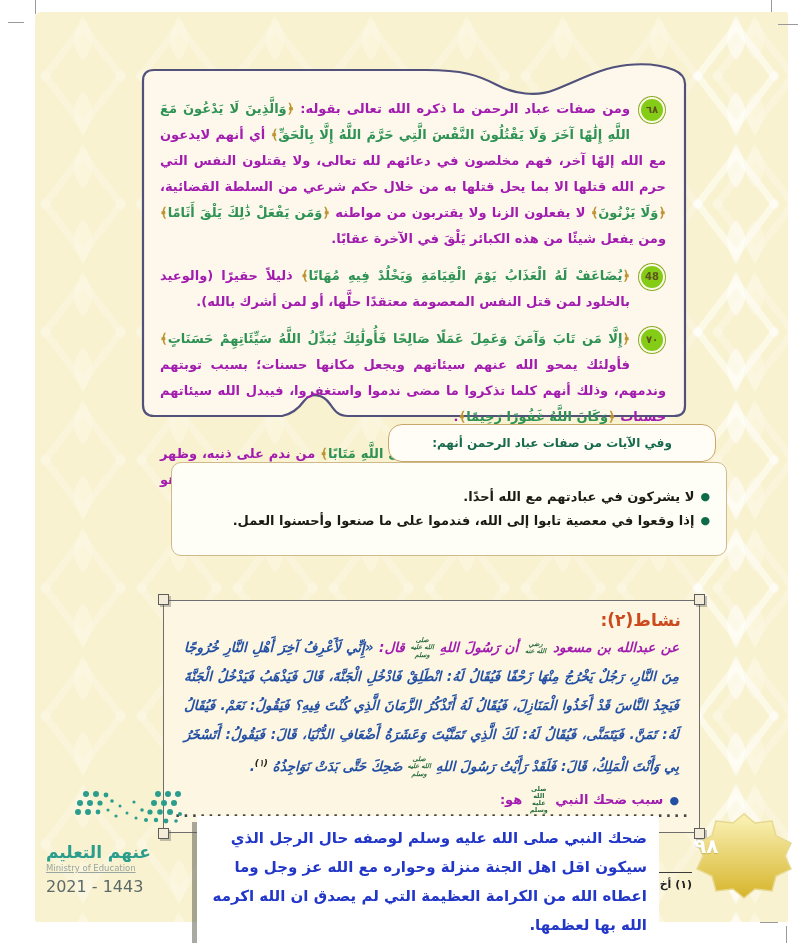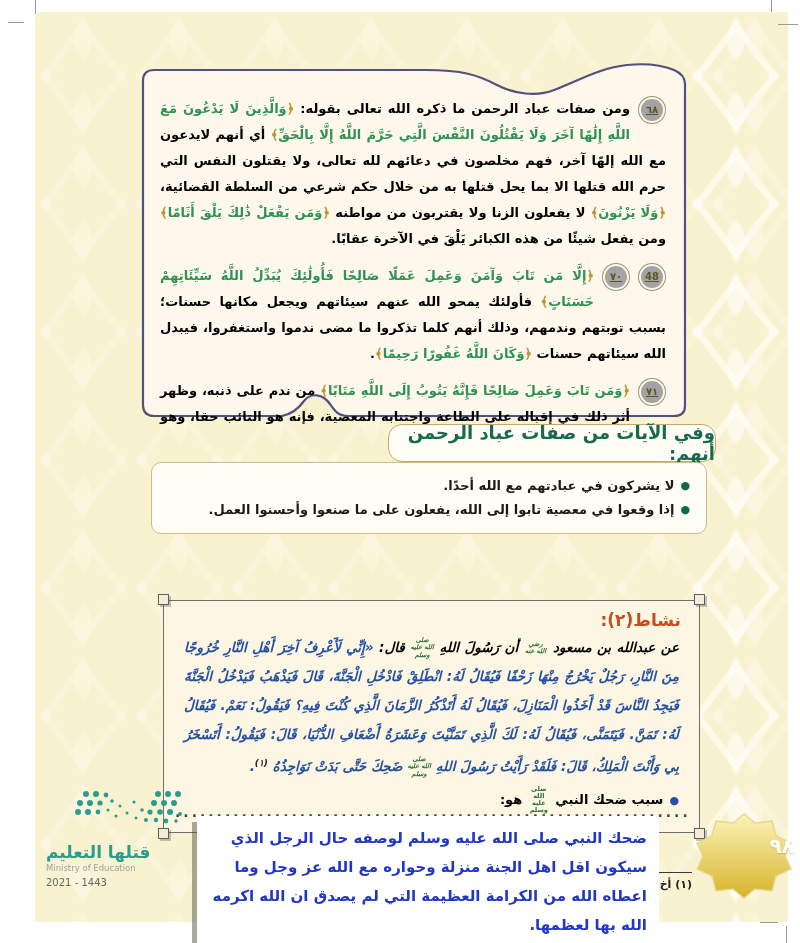--- a/index.html
+++ b/index.html
@@ -7,34 +7,34 @@
         font-family:"DejaVu Sans",sans-serif;}
   .paper{position:absolute;left:35px;top:12px;width:753px;height:910px;background:#f9f2d0;border-radius:6px 2px 2px 2px;}
   .pat{position:absolute;pointer-events:none;}
   
   .scroll-svg{position:absolute;left:140px;top:62px;width:548px;height:364px;}
   .scroll-content{position:absolute;left:160px;top:96px;width:506px;direction:rtl;text-align:justify;
     font-weight:bold;font-size:13px;line-height:26px;color:#23201c;}
   .vblock{margin-bottom:11px;}
   .medallion{float:right;width:26px;height:26px;margin-left:8px;margin-top:0;border:1px dotted #9a8a42;
     border-radius:50%;box-shadow:0 0 0 2px #fdf8eb inset;display:flex;align-items:center;justify-content:center;
-    color:#5d5420;font-size:10px;font-weight:bold;background:#a3a3a3;text-decoration:underline;}
-  .seg-n{color:#000000;}
+    color:#5d5420;font-size:10px;font-weight:bold;background:#84cc16;}
+  .seg-n{color:#a21caf;}
   .seg-q{color:#2e9254;}
   .seg-g{color:#bd9330;}
   .seg-blue{color:#2450a4;}
   .seg-sup{font-size:9px;vertical-align:5px;color:#23201c;}
   .seg-h{display:inline-block;width:24px;font-size:6.5px;line-height:1.1;text-align:center;color:#2b6f3f;
     vertical-align:middle;white-space:normal;font-weight:bold;}
   
   .summary-header{position:absolute;left:388px;top:424px;width:326px;height:36px;background:#fffdf6;
     border:1.5px solid #c7a86b;border-radius:14px;display:flex;align-items:center;justify-content:center;
-    color:#176a4d;font-size:18px;font-weight:bold;direction:rtl;}
-  .summary-list{position:absolute;left:151px;top:462px;width:556px;background:#fffef6;border:1.5px solid #d0b98a;
-    border-radius:10px;padding:11px 16px;box-sizing:border-box;direction:rtl;}
+    color:#176a4d;font-size:12px;font-weight:bold;direction:rtl;}
+  .summary-list{position:absolute;left:171px;top:462px;width:556px;background:#fffef6;border:1.5px solid #d0b98a;
+    border-radius:10px;padding:22px 16px;box-sizing:border-box;direction:rtl;}
   .summary-item{font-size:13px;line-height:24px;font-weight:bold;color:#1d1a16;text-align:right;}
   .bullet{color:#0e6b4a;font-size:11px;margin-left:6px;vertical-align:1px;}
   
   .activity{position:absolute;left:163px;top:600px;width:537px;height:233px;background:#fcf6e2;
     border:1px solid #6e6e6e;box-sizing:border-box;direction:rtl;}
   .pin{position:absolute;width:9px;height:9px;background:#f3ecd8;border:1.5px solid #5d5d5d;
     box-shadow:2px 2px 0 rgba(90,90,90,.35);}
   .pin.tl{left:-6px;top:-7px;} .pin.tr{right:-6px;top:-7px;}
   .pin.bl{left:-6px;bottom:-7px;} .pin.br{right:-6px;bottom:-7px;}
   .activity-title{margin:9px 18px 2px;color:#cb4a1e;font-size:17px;font-weight:bold;text-align:right;}
@@ -46,25 +46,25 @@
     font-size:14px;font-weight:bold;letter-spacing:3px;z-index:2;}
   .answer{position:absolute;left:197px;top:816px;width:438px;background:#ffffff;padding:8px 12px;z-index:5;
     box-shadow:-5px 6px 0 rgba(85,85,75,.5);direction:rtl;text-align:right;
     color:#2236c8;font-size:15px;line-height:29px;font-weight:bold;}
   .footnote{position:absolute;left:558px;top:872px;width:134px;z-index:1;direction:rtl;text-align:right;
     border-top:1px solid #3a3a3a;padding-top:5px;font-size:11px;font-weight:bold;color:#222;}
   
   .logo{position:absolute;left:46px;top:788px;width:160px;z-index:6;}
   .logo-dots{margin-left:26px;}
   .ministry-ar{color:#2a9d8d;font-size:17px;font-weight:bold;letter-spacing:1px;margin-top:2px;}
-  .ministry-en{color:#98a5a1;font-size:8.5px;margin-top:1px;}
-  .ministry-years{color:#5c6a69;font-size:10px;margin-top:4px;}
+  .ministry-en{color:#98a5a1;font-size:8.5px;margin-top:1px;text-decoration:underline;}
+  .ministry-years{color:#5c6a69;font-size:16px;margin-top:4px;}
   
   .badge{position:absolute;left:694px;top:812px;width:100px;height:88px;z-index:4;}
-  .badge-num{position:absolute;left:694px;top:834px;width:100px;text-align:right;z-index:5;color:#ffffff;
+  .badge-num{position:absolute;left:694px;top:834px;width:100px;text-align:left;z-index:5;color:#ffffff;
     font-size:20px;font-weight:bold;text-shadow:0 1px 1px rgba(120,90,0,.25);}
   
   .crop{position:absolute;background:#9a9a9a;}
 </style>
 </head>
 <body>
 
 <div class="page">
 
   <div class="paper"></div>
@@ -94,39 +94,40 @@
              L14 354 Q3 354 3 343 L3 19 Q3 8 14 8 Z" fill="#fdf8eb" stroke="#51517c" stroke-width="2.2"></path>
   </svg>
 
   <div class="scroll-content">
     <div class="vblock">
       <span class="medallion">٦٨</span>
       <span><span class="seg-n">ومن صفات عباد الرحمن ما ذكره الله تعالى بقوله: </span><span class="seg-g">﴿</span><span class="seg-q">وَالَّذِينَ لَا يَدْعُونَ مَعَ اللَّهِ إِلَٰهًا آخَرَ وَلَا يَقْتُلُونَ النَّفْسَ الَّتِي حَرَّمَ اللَّهُ إِلَّا بِالْحَقِّ</span><span class="seg-g">﴾</span><span class="seg-n"> أي أنهم لايدعون مع الله إلهًا آخر، فهم مخلصون في دعائهم لله تعالى، ولا يقتلون النفس التي حرم الله قتلها الا بما يحل قتلها به من خلال حكم شرعي من السلطة القضائية، </span><span class="seg-g">﴿</span><span class="seg-q">وَلَا يَزْنُونَ</span><span class="seg-g">﴾</span><span class="seg-n"> لا يفعلون الزنا ولا يقتربون من مواطنه </span><span class="seg-g">﴿</span><span class="seg-q">وَمَن يَفْعَلْ ذَٰلِكَ يَلْقَ أَثَامًا</span><span class="seg-g">﴾</span><span class="seg-n"> ومن يفعل شيئًا من هذه الكبائر يَلْقَ في الآخرة عقابًا.</span></span>
     </div>
     <div class="vblock">
       <span class="medallion">48</span>
+      <span><span class="seg-g">﴿</span><span class="seg-q">يُضَاعَفْ لَهُ الْعَذَابُ يَوْمَ الْقِيَامَةِ وَيَخْلُدْ فِيهِ مُهَانًا</span><span class="seg-g">﴾</span><span class="seg-n"> ذليلاً حقيرًا (والوعيد بالخلود لمن قتل النفس المعصومة معتقدًا حلَّها، أو لمن أشرك بالله).</span></span>
     </div>
     <div class="vblock">
       <span class="medallion">٧٠</span>
       <span><span class="seg-g">﴿</span><span class="seg-q">إِلَّا مَن تَابَ وَآمَنَ وَعَمِلَ عَمَلًا صَالِحًا فَأُولَٰئِكَ يُبَدِّلُ اللَّهُ سَيِّئَاتِهِمْ حَسَنَاتٍ</span><span class="seg-g">﴾</span><span class="seg-n"> فأولئك يمحو الله عنهم سيئاتهم ويجعل مكانها حسنات؛ بسبب توبتهم وندمهم، وذلك أنهم كلما تذكروا ما مضى ندموا واستغفروا، فيبدل الله سيئاتهم حسنات </span><span class="seg-g">﴿</span><span class="seg-q">وَكَانَ اللَّهُ غَفُورًا رَحِيمًا</span><span class="seg-g">﴾</span><span class="seg-n">.</span></span>
     </div>
     <div class="vblock">
       <span class="medallion">٧١</span>
       <span><span class="seg-g">﴿</span><span class="seg-q">وَمَن تَابَ وَعَمِلَ صَالِحًا فَإِنَّهُ يَتُوبُ إِلَى اللَّهِ مَتَابًا</span><span class="seg-g">﴾</span><span class="seg-n"> من ندم على ذنبه، وظهر أثر ذلك في إقباله على الطاعة واجتنابه المعصية، فإنه هو التائب حقا، وهو الذي يقبل الله توبته، ويكفر ذنوبه.</span></span>
     </div>
   </div>
 
   <div class="summary-header">وفي الآيات من صفات عباد الرحمن أنهم:</div>
 
   <div class="summary-list">
     <div class="summary-item">
       <span class="bullet">●</span><span>لا يشركون في عبادتهم مع الله أحدًا.</span>
     </div>
     <div class="summary-item">
-      <span class="bullet">●</span><span>إذا وقعوا في معصية تابوا إلى الله، يفعلون على ما صنعوا وأحسنوا العمل.</span>
+      <span class="bullet">●</span><span>إذا وقعوا في معصية تابوا إلى الله، فندموا على ما صنعوا وأحسنوا العمل.</span>
     </div>
   </div>
 
   <div class="activity">
     <span class="pin tl"></span>
     <span class="pin tr"></span>
     <span class="pin bl"></span>
     <span class="pin br"></span>
 
     <div class="activity-title">نشاط(٢):</div>
@@ -173,21 +174,21 @@
         <circle cx="78" cy="24" r="2.6"></circle>
           <circle cx="88" cy="24" r="2.8"></circle>
           <circle cx="98" cy="24" r="3"></circle>
         <circle cx="74" cy="32" r="2"></circle>
           <circle cx="84" cy="32" r="2.2"></circle>
           <circle cx="94" cy="33" r="2.4"></circle>
         <circle cx="104" cy="33" r="1.8"></circle>
           <circle cx="108" cy="26" r="2"></circle>
       </g>
     </svg>
-    <div class="ministry-ar">قتلها التعليم</div>
+    <div class="ministry-ar">عنهم التعليم</div>
     <div class="ministry-en">Ministry of Education</div>
     <div class="ministry-years">2021 - 1443</div>
   </div>
 
   <svg class="badge" viewBox="0 0 100 88">
     <defs>
       <linearGradient id="gold" x1="0" y1="0" x2="0" y2="1">
         <stop offset="0" stop-color="#fbf3b9"></stop>
         <stop offset="1" stop-color="#d6b42a"></stop>
       </linearGradient>

